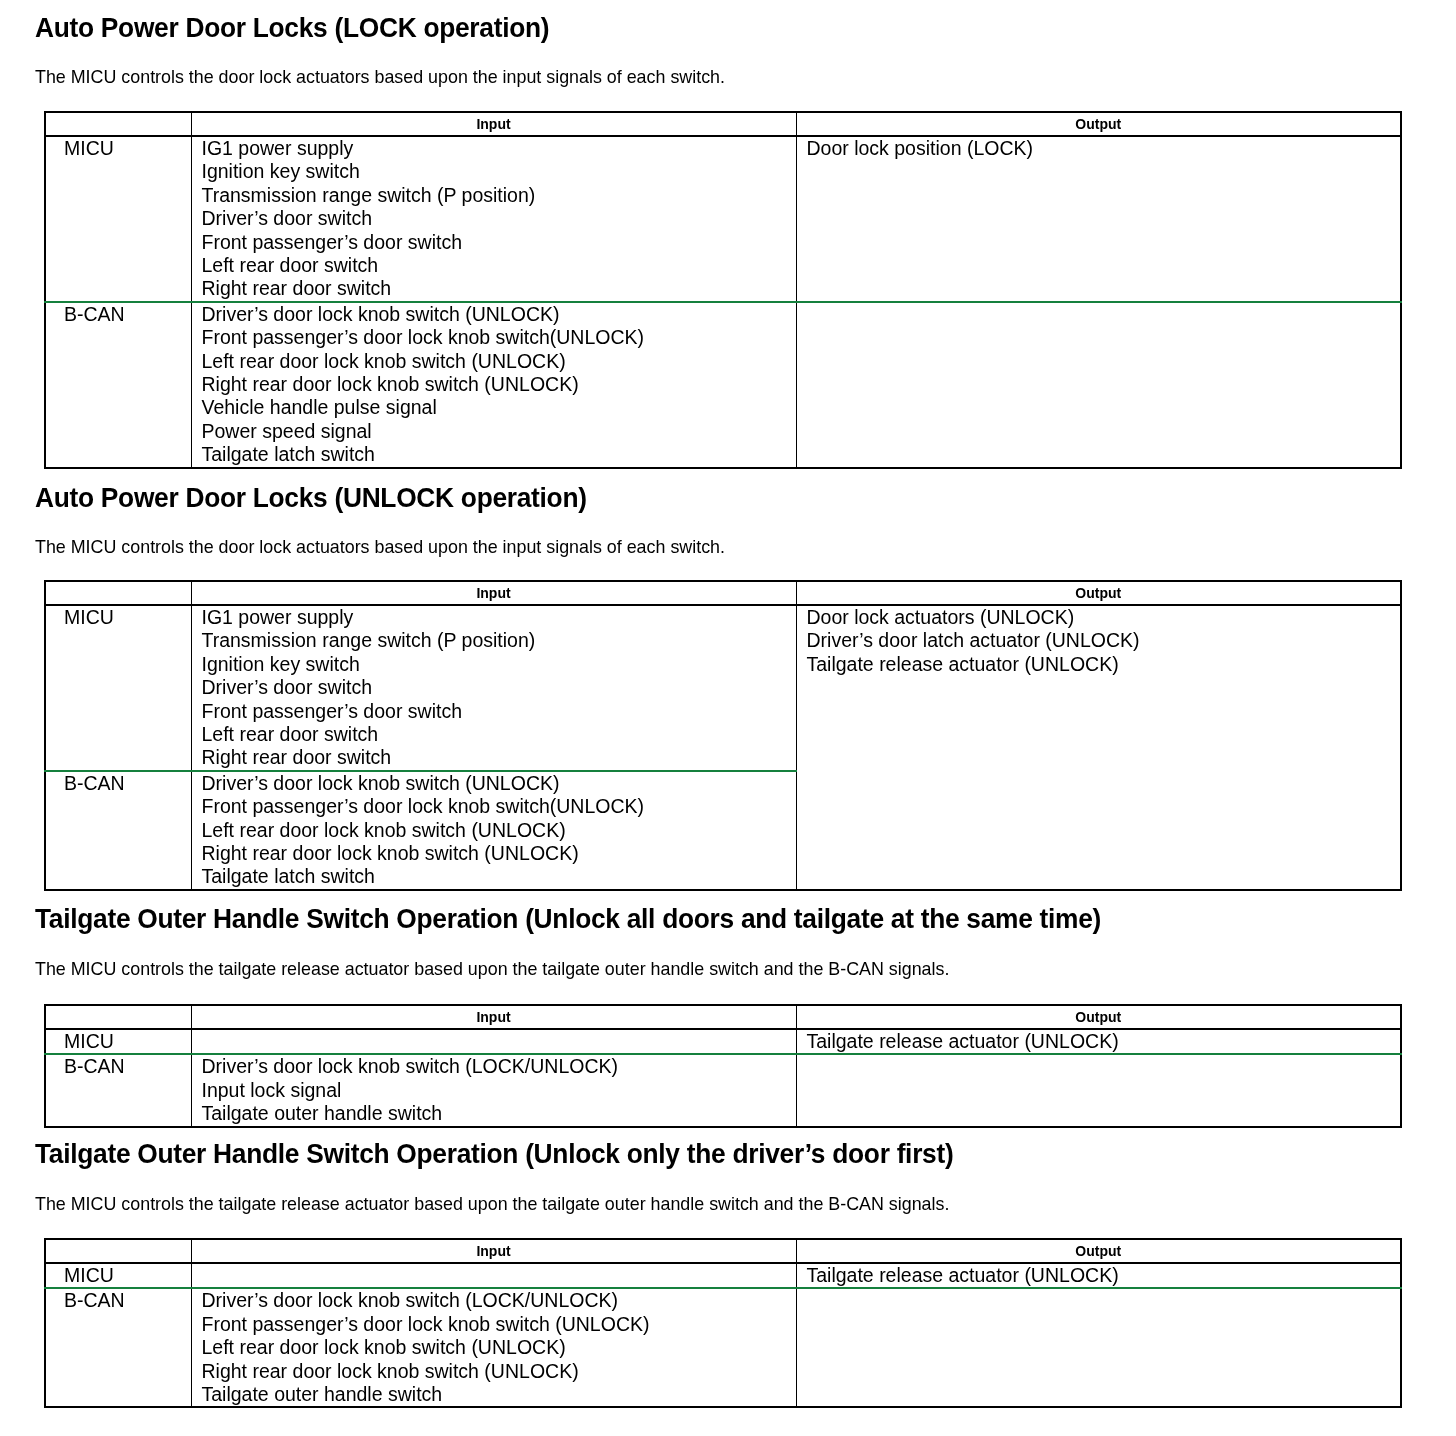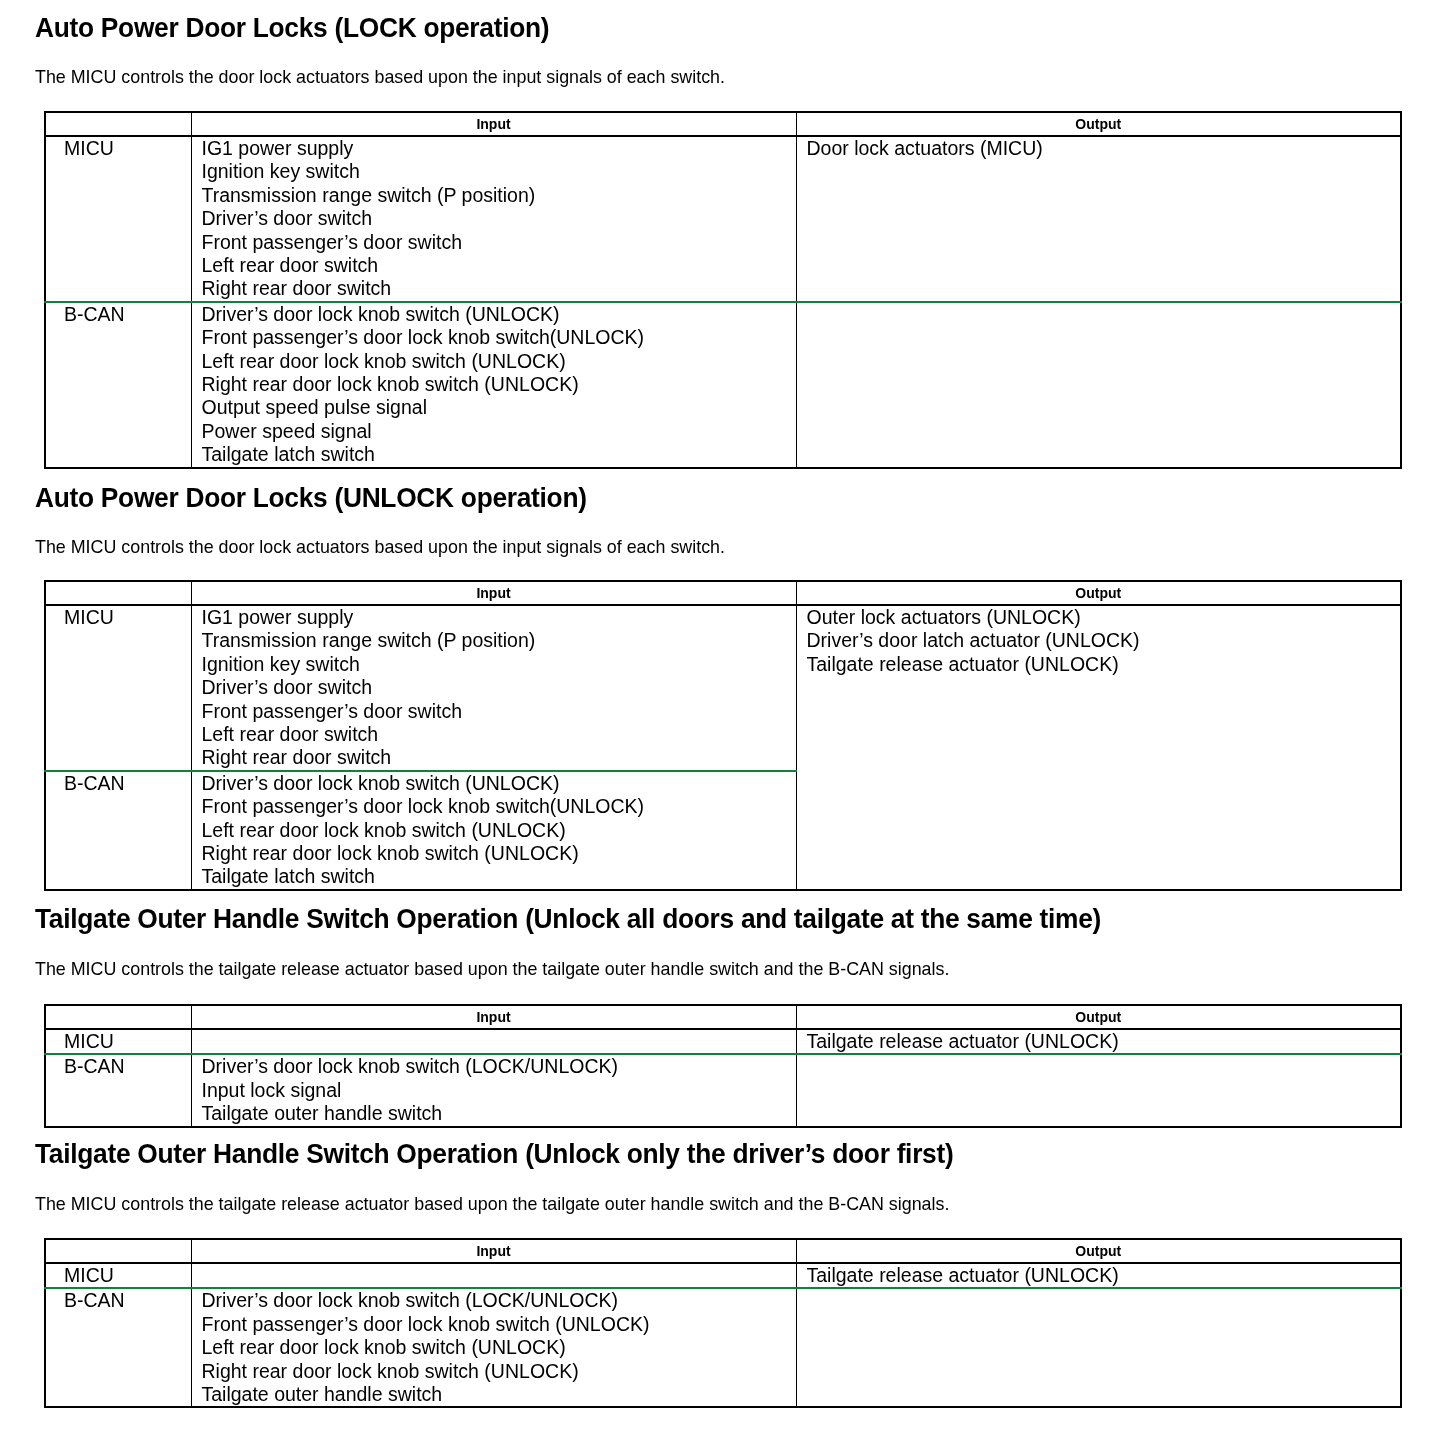--- a/index.html
+++ b/index.html
@@ -66,33 +66,33 @@
     <td>
       <span class="line">IG1 power supply</span>
       <span class="line">Ignition key switch</span>
       <span class="line">Transmission range switch (P position)</span>
       <span class="line">Driver’s door switch</span>
       <span class="line">Front passenger’s door switch</span>
       <span class="line">Left rear door switch</span>
       <span class="line">Right rear door switch</span>
     </td>
     <td>
-      <span class="line">Door lock actuators (MICU)</span>
+      <span class="line">Door lock position (LOCK)</span>
     </td>
   </tr>
   <tr class="row">
     <td style="border-left:none">
           <span class="lbl">B-CAN</span>
         </td>
     <td>
       <span class="line">Driver’s door lock knob switch (UNLOCK)</span>
       <span class="line">Front passenger’s door lock knob switch(UNLOCK)</span>
       <span class="line">Left rear door lock knob switch (UNLOCK)</span>
       <span class="line">Right rear door lock knob switch (UNLOCK)</span>
-      <span class="line">Output speed pulse signal</span>
+      <span class="line">Vehicle handle pulse signal</span>
       <span class="line">Power speed signal</span>
       <span class="line">Tailgate latch switch</span>
     </td>
     <td></td>
   </tr>
 </tbody>
   </table>
 
 <h1 class="title" style="top:482px">Auto Power Door Locks (UNLOCK operation)</h1>
 <p class="desc" style="top:536px">The MICU controls the door lock actuators based upon the input signals of each switch.</p>
@@ -115,21 +115,21 @@
     <td>
       <span class="line">IG1 power supply</span>
       <span class="line">Transmission range switch (P position)</span>
       <span class="line">Ignition key switch</span>
       <span class="line">Driver’s door switch</span>
       <span class="line">Front passenger’s door switch</span>
       <span class="line">Left rear door switch</span>
       <span class="line">Right rear door switch</span>
     </td>
     <td rowspan="2">
-      <span class="line">Outer lock actuators (UNLOCK)</span>
+      <span class="line">Door lock actuators (UNLOCK)</span>
       <span class="line">Driver’s door latch actuator (UNLOCK)</span>
       <span class="line">Tailgate release actuator (UNLOCK)</span>
     </td>
   </tr>
   <tr class="row">
     <td style="border-left:none">
           <span class="lbl">B-CAN</span>
         </td>
     <td>
       <span class="line">Driver’s door lock knob switch (UNLOCK)</span>

